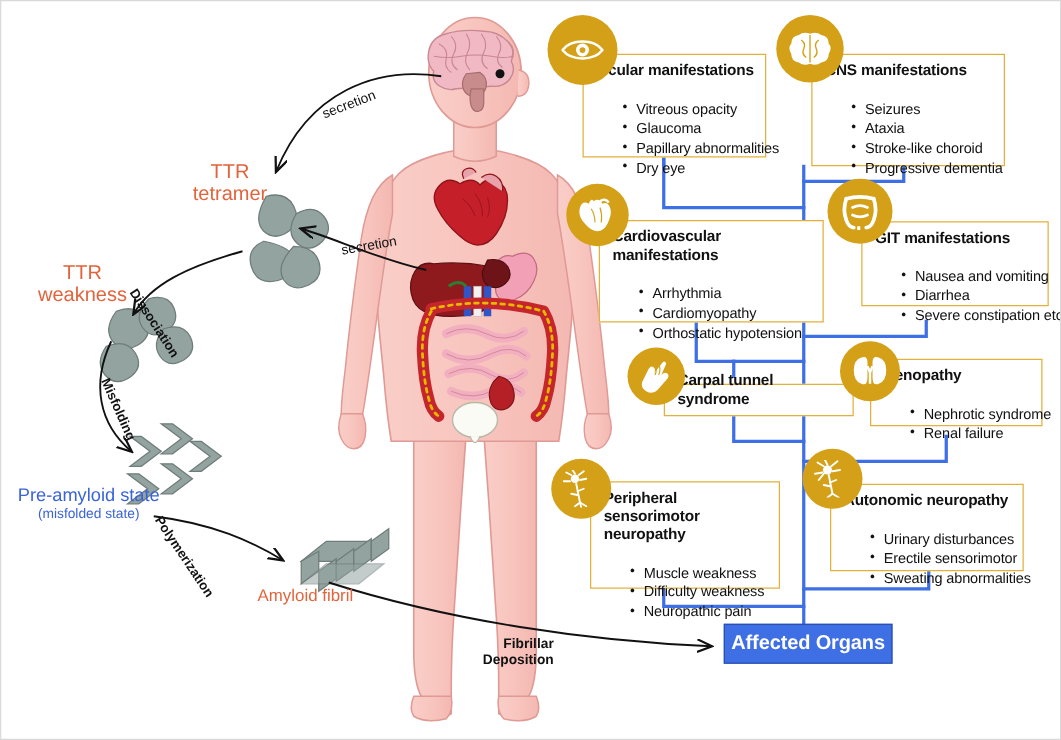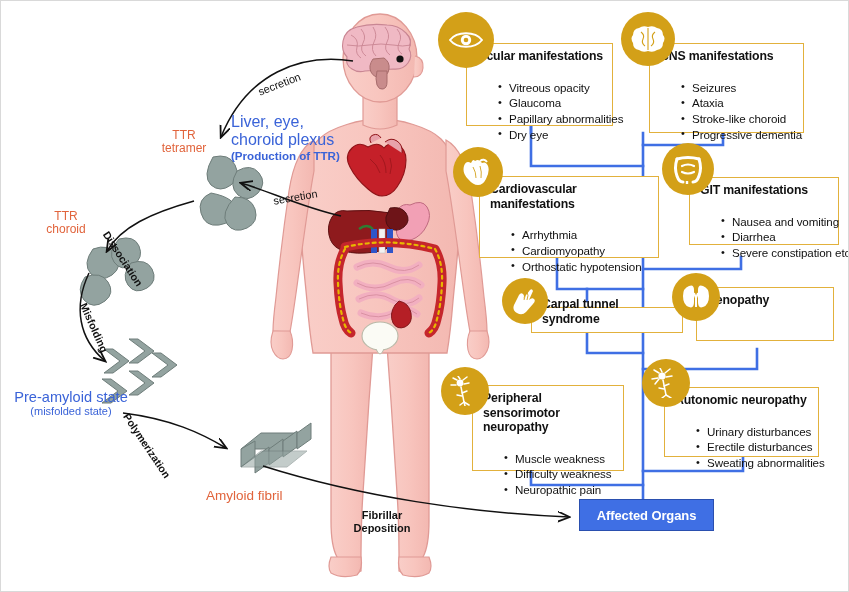--- a/index.html
+++ b/index.html
@@ -83,34 +83,34 @@
     color:#FFFFFF;
   }
   .badge svg{display:block;}
 
   
   #affected-organs{
     position:absolute;
     background:#3F6FE4;
     border:1.4px solid #2A4FAF;
     color:#ffffff;
-    font-size:13px;
+    font-size:16px;
     font-weight:bold;
     display:flex;
     align-items:center;
     justify-content:center;
     z-index:6;
     letter-spacing:-0.1px;
   }
 
   
   .ftext{position:absolute;z-index:5;white-space:nowrap;}
   .ttr-label{
     color:#E1643C;
-    font-size:12px;
+    font-size:16px;
     text-align:center;
     line-height:1.12;
   }
   .blue-label{
     color:#3A63D8;
     font-size:16px;
     line-height:1.13;
   }
   .blue-label .sub{
     font-size:11.6px;
@@ -343,47 +343,42 @@
     </g>
   </svg>
 
   <div class="ftext ttr-label" style="left:140px;top:128px;width:86px;">
     <div>TTR</div>
     <div>tetramer</div>
   </div>
 
   <div class="ftext ttr-label" style="left:22px;top:209px;width:86px;">
     <div>TTR</div>
-    <div>choroid</div>
-  </div>
-
-  <div class="ftext blue-label" style="left:230px;top:112px;">
-    <div>Liver, eye,</div>
-    <div>choroid plexus</div>
-    <div class="sub">(Production of TTR)</div>
-  </div>
+    <div>weakness</div>
+  </div>
+
 
   <div class="ftext preamyloid" style="left:2px;top:388px;width:136px;">
     <div>Pre-amyloid state</div>
     <div class="sub">(misfolded state)</div>
   </div>
 
-  <div class="ftext amyloid-label" style="left:205px;top:487px;">Amyloid fibril</div>
+  <div class="ftext amyloid-label" style="left:205px;top:468px;">Amyloid fibril</div>
 
   <div class="arc-label" style="left:256px;top:77px;transform:rotate(-21deg);font-weight:normal;font-size:11px;">secretion</div>
 
   <div class="arc-label" style="left:272px;top:190px;transform:rotate(-10deg);font-weight:normal;font-size:11px;">secretion</div>
 
   <div class="arc-label" style="left:110px;top:228px;transform:rotate(57deg);transform-origin:left top;">Dissociation</div>
 
   <div class="arc-label" style="left:88px;top:300px;transform:rotate(66deg);transform-origin:left top;">Misfolding</div>
 
   <div class="arc-label" style="left:130px;top:410px;transform:rotate(56deg);transform-origin:left top;">Polymerization</div>
 
-  <div class="dep-label" style="left:336px;top:508px;width:90px;">
+  <div class="dep-label" style="left:352px;top:508px;width:90px;text-align:right;">
     <div>Fibrillar</div>
     <div>Deposition</div>
   </div>
 
   <div class="badge" style="left:437px;top:11px;width:56px;height:56px;">
     <svg width="34" height="22" viewBox="0 0 34 22">
       <path d="M1 11 C 8 2 26 2 33 11 C 26 20 8 20 1 11 Z" fill="none" stroke="#fff" stroke-width="2"></path>
       <circle cx="17" cy="11" r="5.2" fill="#fff"></circle>
       <circle cx="17" cy="11" r="2.3" fill="#D3A018"></circle>
     </svg>
@@ -522,35 +517,39 @@
       <li>Severe constipation etc.</li>
     </ul>
   </div>
 
   <div class="card plain" id="card-carpal" style="left:530px;top:306px;width:152px;height:26px;justify-content:center;">
     <h4>Carpal tunnel syndrome</h4>
   </div>
 
   <div class="card" id="card-reno" style="left:695px;top:286px;width:138px;height:54px;">
     <h4>Renopathy</h4>
+    <ul>
+      <li>Nephrotic syndrome</li>
+      <li>Renal failure</li>
+    </ul>
   </div>
 
   <div class="card" id="card-peripheral" style="left:471px;top:384px;width:152px;height:86px;">
     <h4 style="white-space:normal;">Peripheral sensorimotor neuropathy</h4>
     <ul>
       <li>Muscle weakness</li>
       <li>Difficulty weakness</li>
       <li>Neuropathic pain</li>
     </ul>
   </div>
 
   <div class="card" id="card-autonomic" style="left:663px;top:386px;width:155px;height:70px;">
     <h4>Autonomic neuropathy</h4>
     <ul>
       <li>Urinary disturbances</li>
-      <li>Erectile disturbances</li>
+      <li>Erectile sensorimotor</li>
       <li>Sweating abnormalities</li>
     </ul>
   </div>
 
   <div id="affected-organs" style="left:578px;top:498px;width:133px;height:30px;">Affected Organs</div>
 
 </div>
 
 </body></html>

